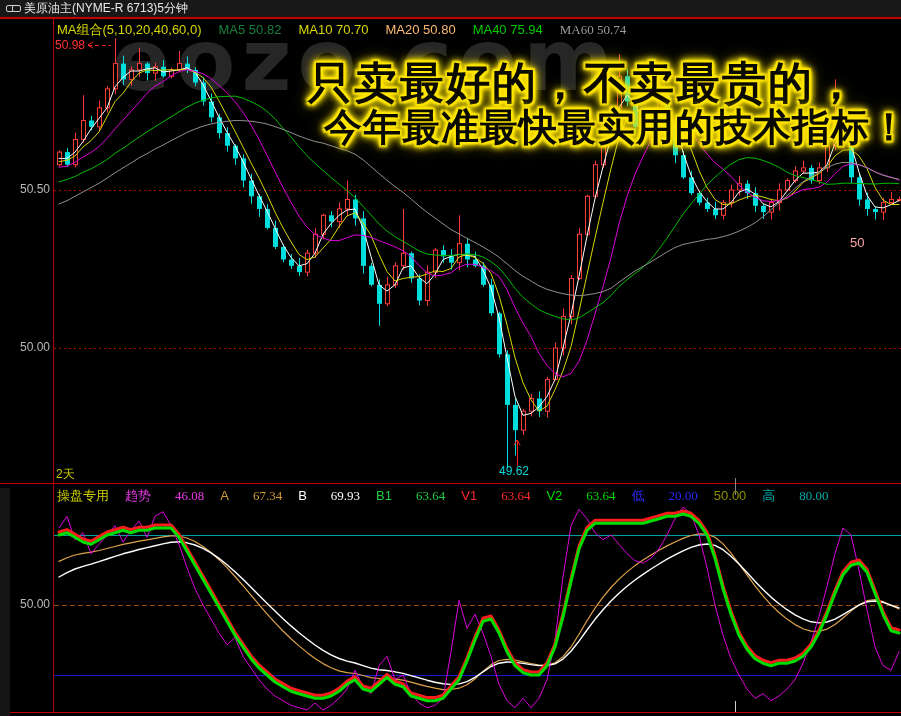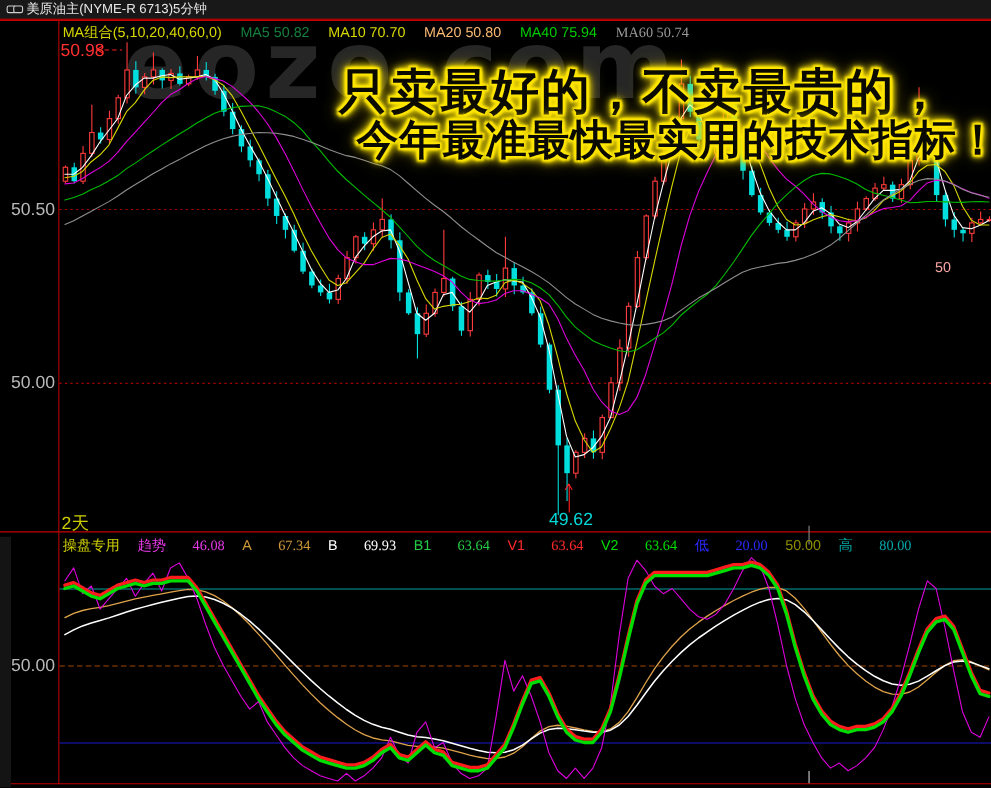--- a/index.html
+++ b/index.html
@@ -16,21 +16,21 @@
   .watermark{position:absolute;left:112px;top:10px;font-size:86px;font-weight:bold;
              color:#262626;letter-spacing:6px;z-index:1;font-family:"DejaVu Sans",sans-serif;}
   svg#plot{position:absolute;left:0;top:0;z-index:2;}
   
   .ma-row{position:absolute;left:57px;top:21px;z-index:4;font-size:13px;white-space:nowrap;}
   .ma-row span{margin-right:17px;}
   .osc-header{position:absolute;left:57px;top:487px;z-index:4;font-size:13px;white-space:nowrap;}
   .osc-header span.item{margin-right:16px;}
   .osc-header span.val{margin-left:24px;font-family:Liberation Serif, serif;}
   
-  .lbl{position:absolute;z-index:4;font-size:16px;white-space:nowrap;}
+  .lbl{position:absolute;z-index:4;font-size:12px;white-space:nowrap;}
   .lbl.axis{width:48px;text-align:right;color:#b8b8b8;}
   .high-label{left:55px;top:38px;color:#ff3030;}
   .low-label{left:478px;top:464px;color:#00d8d8;margin-left:21px;}
   .period-label{left:56px;top:466px;color:#cccc00;}
   .right-label{left:850px;top:235px;color:#fca5a5;font-size:13px;}
   .grid-upper{left:2px;top:182px;}
   .grid-lower{left:2px;top:340px;}
   .osc-mid{left:2px;top:597px;}
   
   .promo{position:absolute;color:#0a0a00;font-family:"DejaVu Serif",serif;font-weight:bold;

